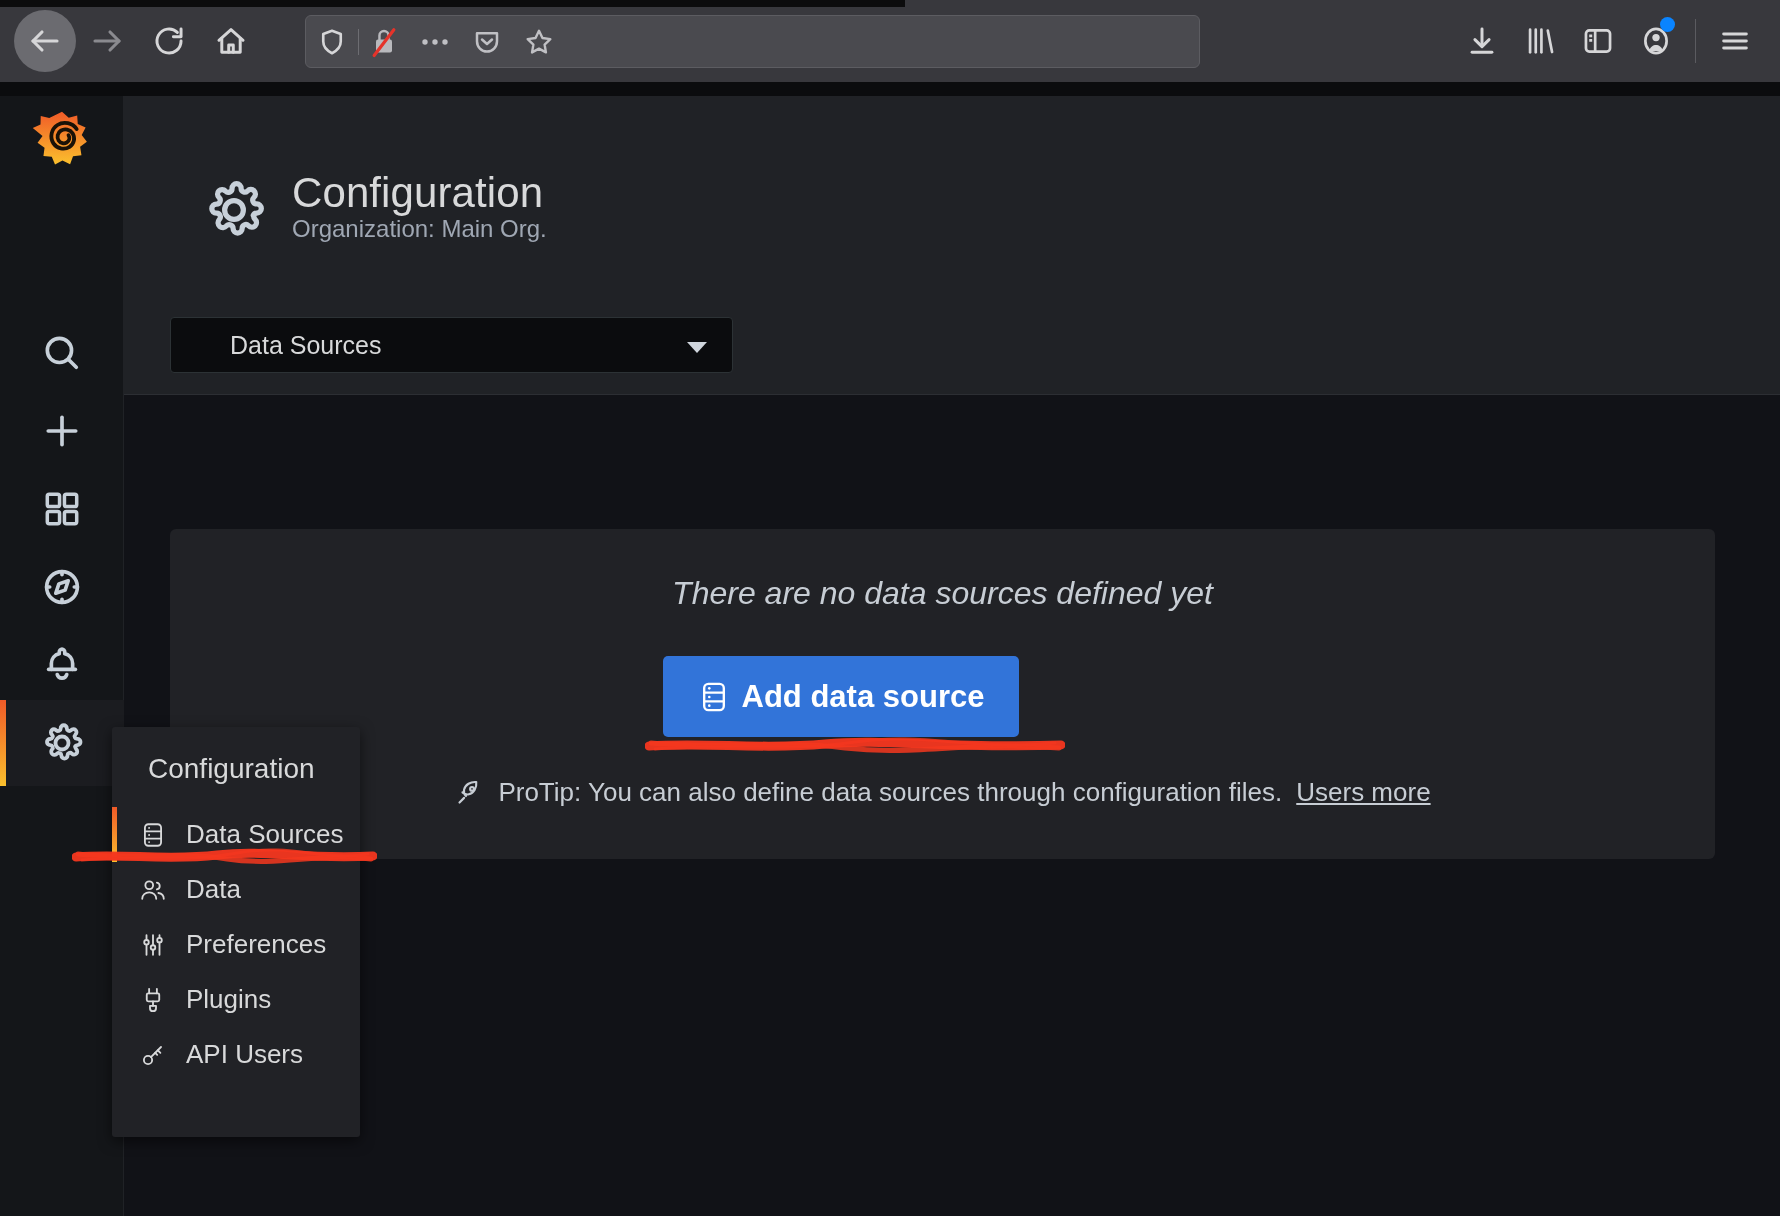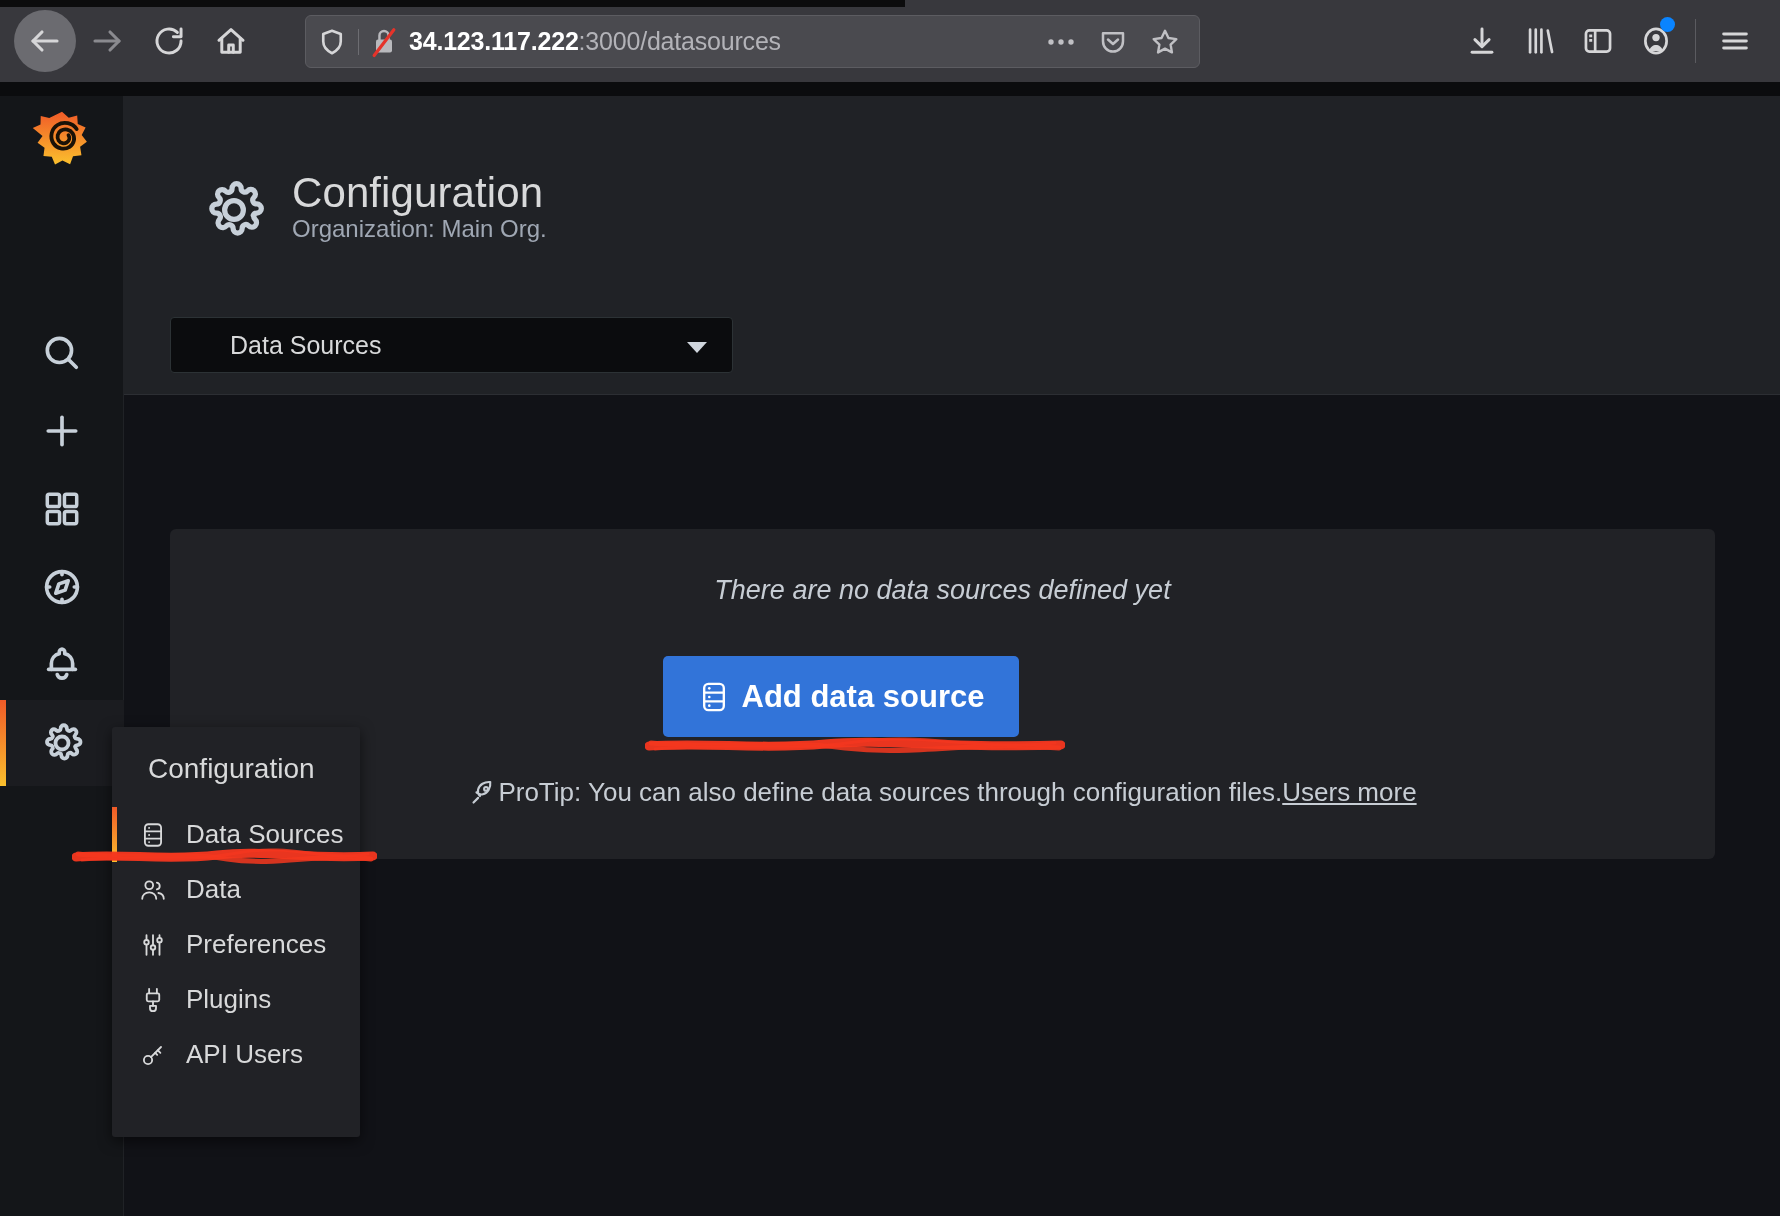--- a/index.html
+++ b/index.html
@@ -117,35 +117,35 @@
   
   #content-panel {
     position: absolute; left: 170px; top: 433px;
     width: 1545px; height: 330px;
     background: #212226;
     border-radius: 6px;
   }
   #empty-msg {
     position:absolute; left:0; right:0; top: 46px;
     text-align: center;
-    font-size: 27px; font-style: italic; color: #c7cdd4;
+    font-size: 32px; font-style: italic; color: #c7cdd4;
   }
   #add-ds-btn {
     position: absolute; left: 493px; top: 127px;
     width: 356px; height: 81px;
     background: #3274d9;
     border-radius: 5px;
     display: flex; align-items: center; justify-content: center;
     gap: 12px;
     color: #ffffff; font-size: 31px; font-weight: bold;
     cursor: pointer;
   }
   #protip-row {
     position: absolute; left: 0; right: 0; top: 248px;
-    display:flex; align-items:center; justify-content:center; 
+    display:flex; align-items:center; justify-content:center; gap: 14px;
     font-size: 26px; color: #c7cdd4;
   }
   #protip-row a { color:#c7cdd4; text-decoration: underline; }
 
   
   .scribble { position: absolute; pointer-events:none; }
   #scribble-btn { left: 645px; top: 637px; width: 420px; height: 26px; }
   #scribble-menu { left: 72px; top: 748px; width: 305px; height: 26px; }
 
   
@@ -229,23 +229,20 @@
     </div>
     <div id="urlbar-divider"></div>
     <div id="lock-wrap">
       <svg width="30" height="32" viewBox="0 0 24 26">
         <g stroke="#b9b9bd" stroke-width="2" fill="none" stroke-linecap="round">
           <rect x="5.5" y="11" width="13" height="10.5" rx="1.6" fill="#b9b9bd" stroke="none"></rect>
           <path d="M8.3 11V7.8a3.7 3.7 0 0 1 7.4 0V11"></path>
         </g>
         <path d="M4 24 L20 3" stroke="#e5332a" stroke-width="2.6" stroke-linecap="round"></path>
       </svg>
-    </div>
-    <div id="url-text">
-      <span class="host">34.123.117.222</span><span class="rest">:3000/datasources</span>
     </div>
     <div class="urlbar-btn">
       <svg width="30" height="12" viewBox="0 0 30 12">
           <g fill="#c0c0c4">
             <circle cx="5" cy="6" r="2.7"></circle>
             <circle cx="15" cy="6" r="2.7"></circle>
             <circle cx="25" cy="6" r="2.7"></circle>
           </g>
         </svg>
     </div>

